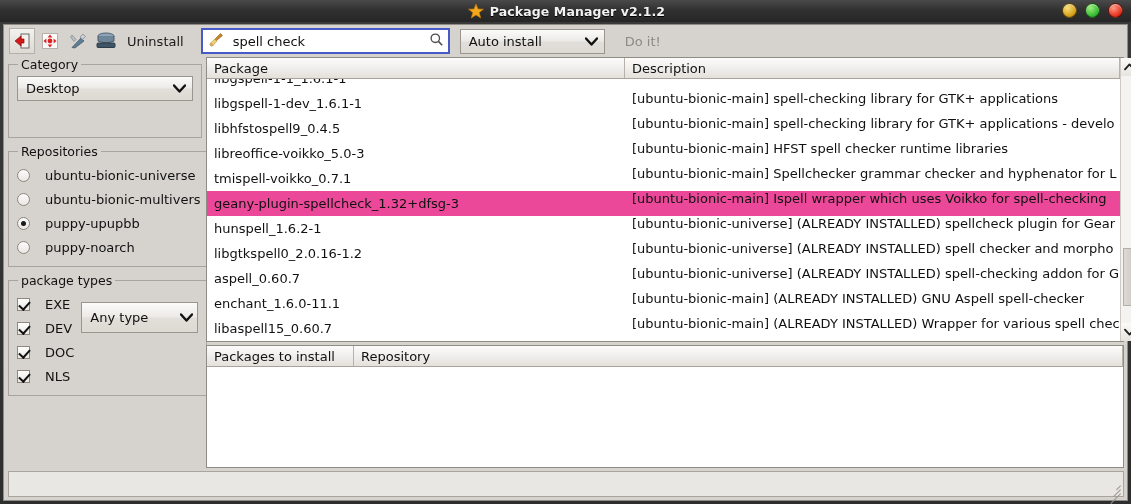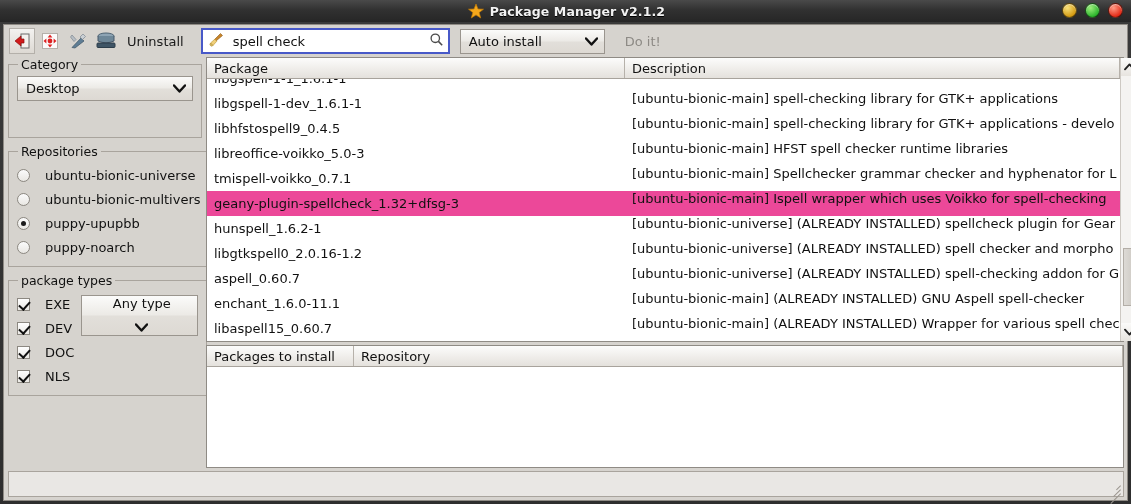--- a/index.html
+++ b/index.html
@@ -186,27 +186,27 @@
     position: relative;
   }
   .checkbox.on::after {
     content: "";
     position: absolute; left: 3px; top: 0px;
     width: 5px; height: 9px;
     border: solid #111; border-width: 0 2px 2px 0;
     transform: rotate(42deg);
   }
   .type-combo {
-    height: 41px; width: 117px;
-    margin-top: 3px;
+    height: 31px; width: 117px;
+    margin-top: 10px;
     background: linear-gradient(to bottom, #fbfbfa 0%, #eceae6 48%, #e2dfda 52%, #ddd9d3 100%);
     border: 1px solid #9a958e;
     display: flex; align-items: center; justify-content: space-between;
     padding: 0 4px 0 8px;
-    font-size: 13px; color: #111; flex-direction: column;
+    font-size: 13px; color: #111;
   }
 
   
   .right {
     flex: 1 1 auto;
     display: flex; flex-direction: column;
     min-width: 0;
     gap: 3px;
   }
 

